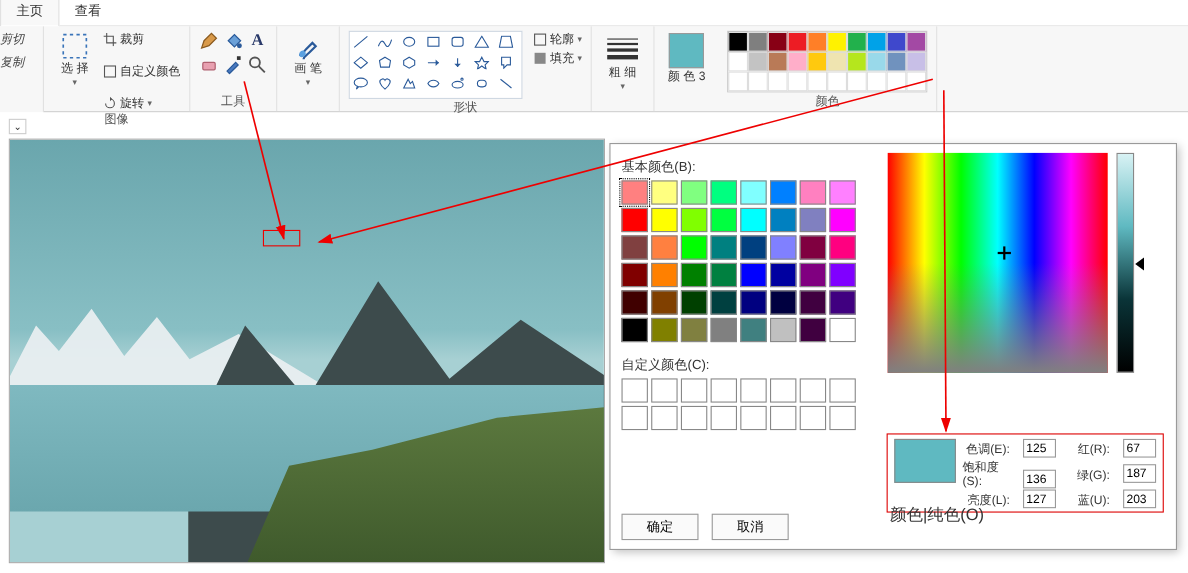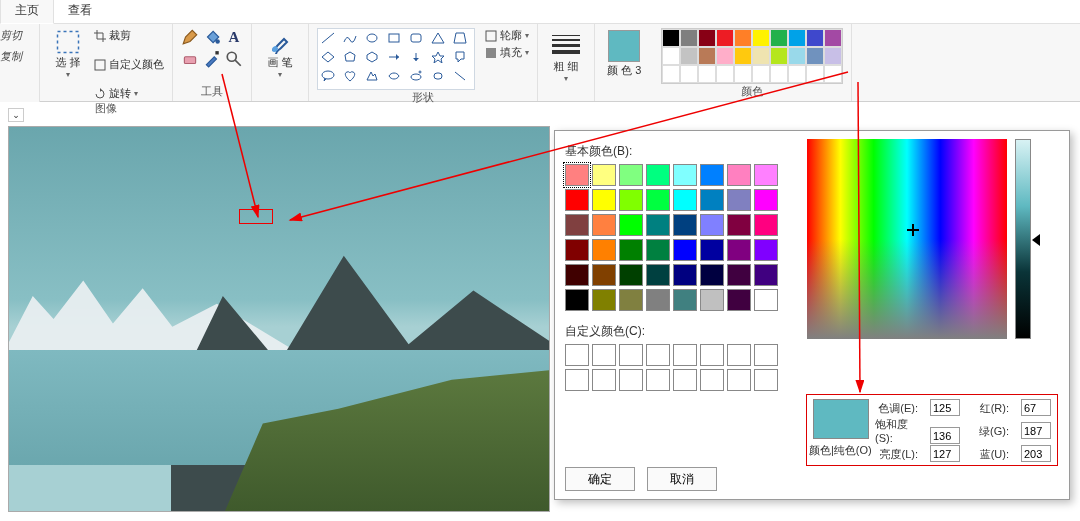--- a/index.html
+++ b/index.html
@@ -80,21 +80,21 @@
 .crosshair { position: absolute; width: 12px; height: 12px; left: 100px; top: 85px; }
 .crosshair::before, .crosshair::after { content:""; position:absolute; background:#000; }
 .crosshair::before { left:5px; top:0; width:2px; height:12px; }
 .crosshair::after { top:5px; left:0; height:2px; width:12px; }
 .lum-bar { width: 16px; height: 200px; margin-left: 8px; background: linear-gradient(to bottom, #d8f2f4, #5fb9c1, #0a3438, #000); border: 1px solid #888; position: relative; }
 .lum-ptr { position:absolute; right:-10px; top:94px; width:0; height:0; border-top:6px solid transparent; border-bottom:6px solid transparent; border-right:8px solid #000; }
 .field-row { display: flex; }
 
 .val-block { position: absolute; left: 806px; top: 394px; width: 252px; height: 72px; border: 1px solid #d00; z-index: 30; background:#fff; display:flex; }
 .preview-sw { width: 56px; height: 40px; margin: 4px 6px 0 6px; background: #5fb9c1; border: 1px solid #888; }
-.preview-lbl { position: absolute; left: 2px; top: 48px; font-size: 11px; color: #333; }
+.preview-lbl { position: absolute; left: 2px; top: 64px; font-size: 15px; color: #333; }
 .vals { flex:1; display: grid; grid-template-columns: 1fr 1fr; grid-auto-rows: 21px; gap: 2px 6px; padding: 2px 6px 2px 0; font-size: 11px; align-items: center; }
 .vals label { display: flex; align-items: flex-end; justify-content: flex-end; gap: 12px; }
 .vals input { width: 30px; height: 17px; font-size: 11px; border: 1px solid #999; padding: 0 2px; }
 
 .dlg-buttons { position: absolute; bottom: 8px; left: 10px; display: flex; gap: 12px; }
 .dlg-buttons button { min-width: 70px; height: 24px; font-size: 12px; background: #fafafa; border: 1px solid #999; }
 
 
 svg.arrows { position:absolute; left:0; top:0; width:1080px; height:521px; pointer-events:none; z-index:50; }
 </style>

